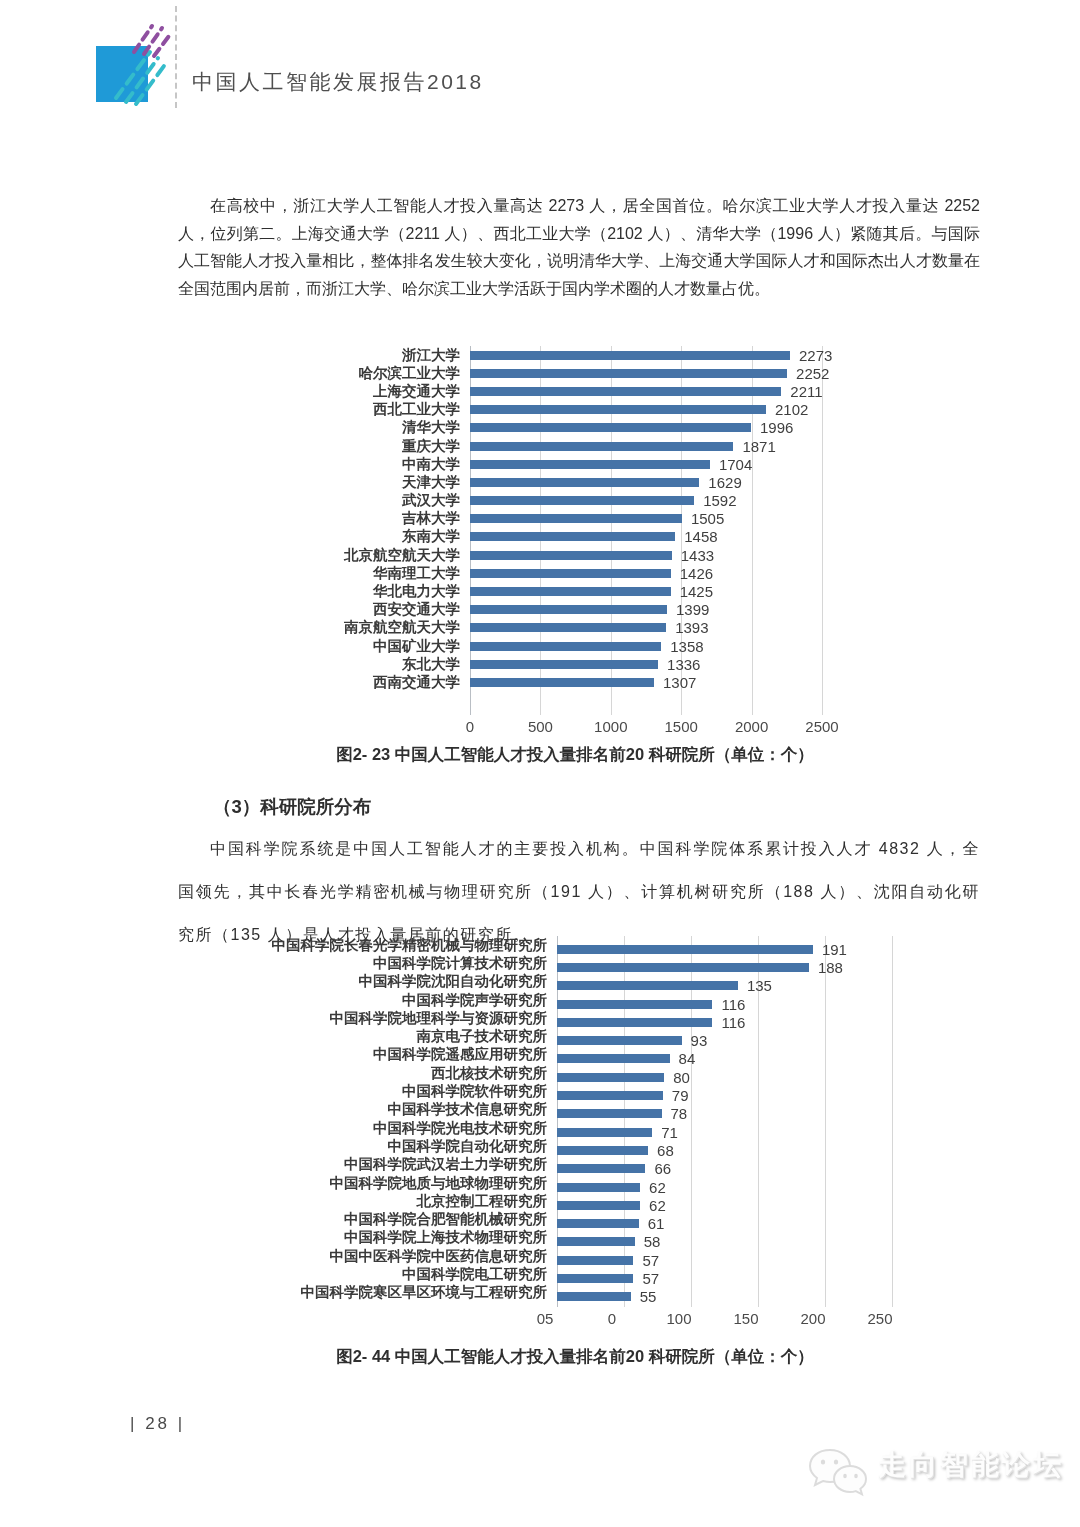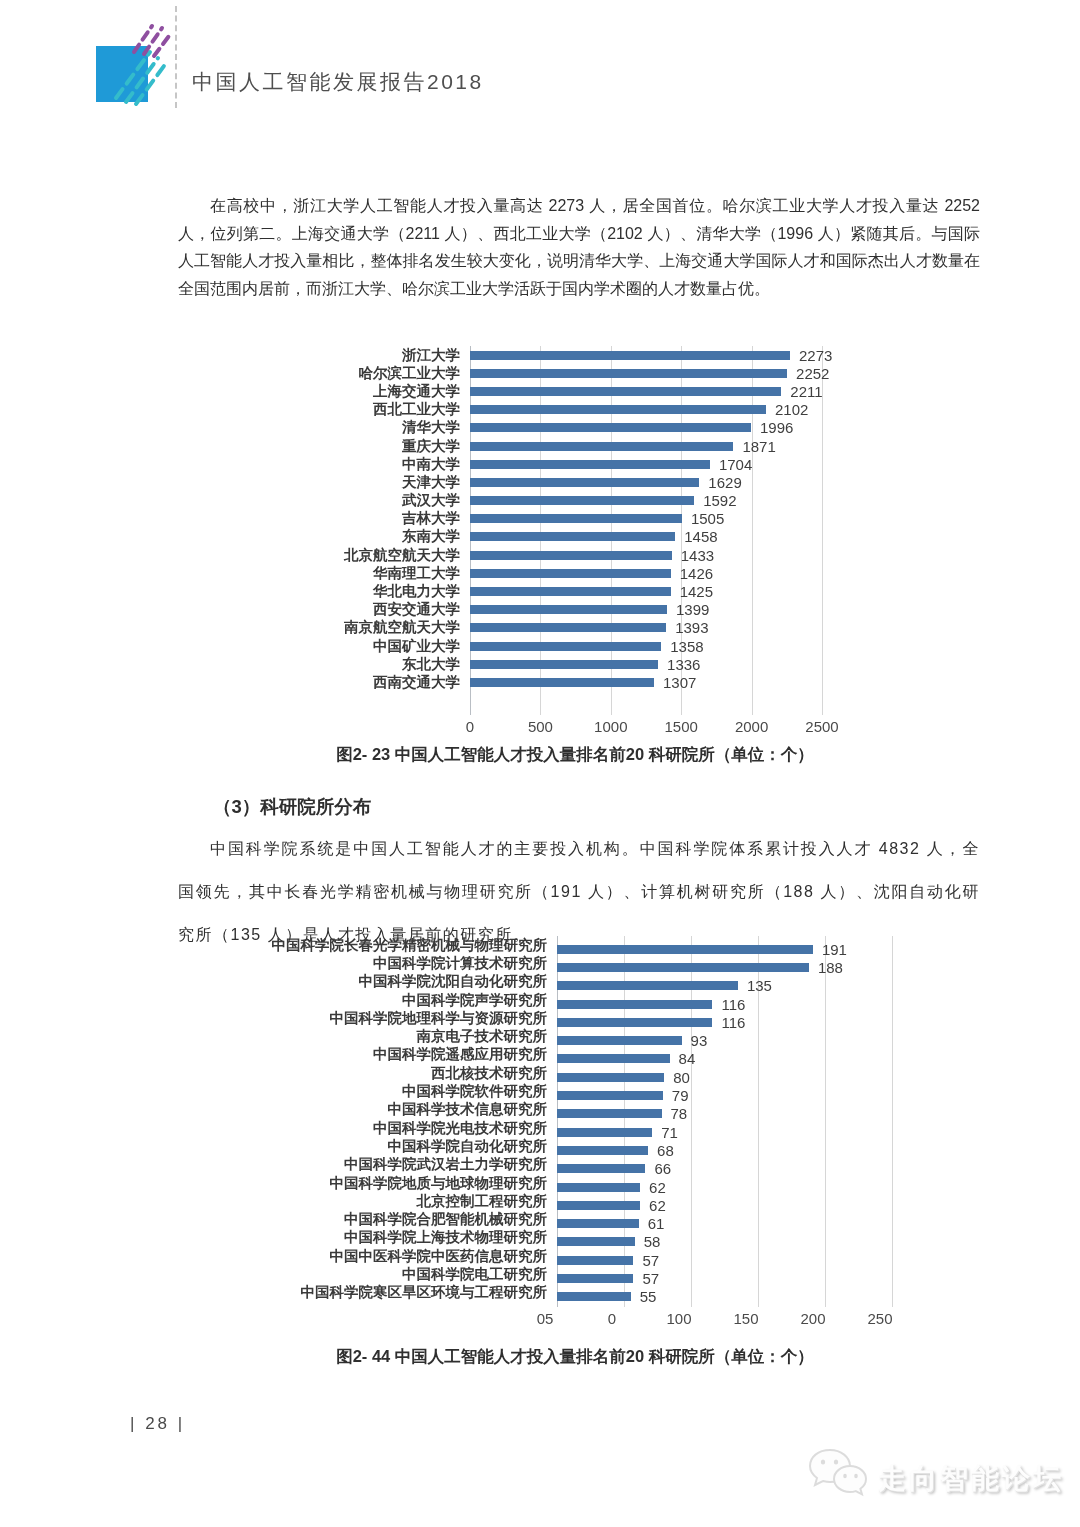--- a/index.html
+++ b/index.html
@@ -42,21 +42,21 @@
   #chart-universities .axis{left:212px;top:366px;width:352px;}
   #chart-institutes{left:225px;top:936px;}
   #chart-institutes .clabel{width:332px;}
   #chart-institutes .cplot{width:335px;margin-top:8px;}
   #chart-institutes .crow{height:18.3px;}
   #chart-institutes .gridlayer{left:332px;width:335px;height:371px;}
   #chart-institutes .gridline{height:100%;}
   #chart-institutes .axis{left:320px;top:368px;width:335px;}
   
   #page-number{position:absolute;left:130px;top:1414px;font-size:17px;color:#4a4a4a;letter-spacing:3px;}
-  #watermark{position:absolute;right:16px;top:1446px;display:flex;align-items:flex-end;}
+  #watermark{position:absolute;right:16px;top:1446px;display:flex;align-items:flex-start;}
   #watermark-text{font-size:28px;font-weight:bold;letter-spacing:3px;color:#fdfdfd;
     text-shadow:1px 1px 0 #e3e3e3,2px 2px 3px #b9b9b9;}
   #watermark-icon{margin-right:10px;opacity:.9;}
 </style>
 </head>
 <body>
 
 <div id="page">
 
   <svg id="logo" width="88" height="88" viewBox="0 0 88 88">

